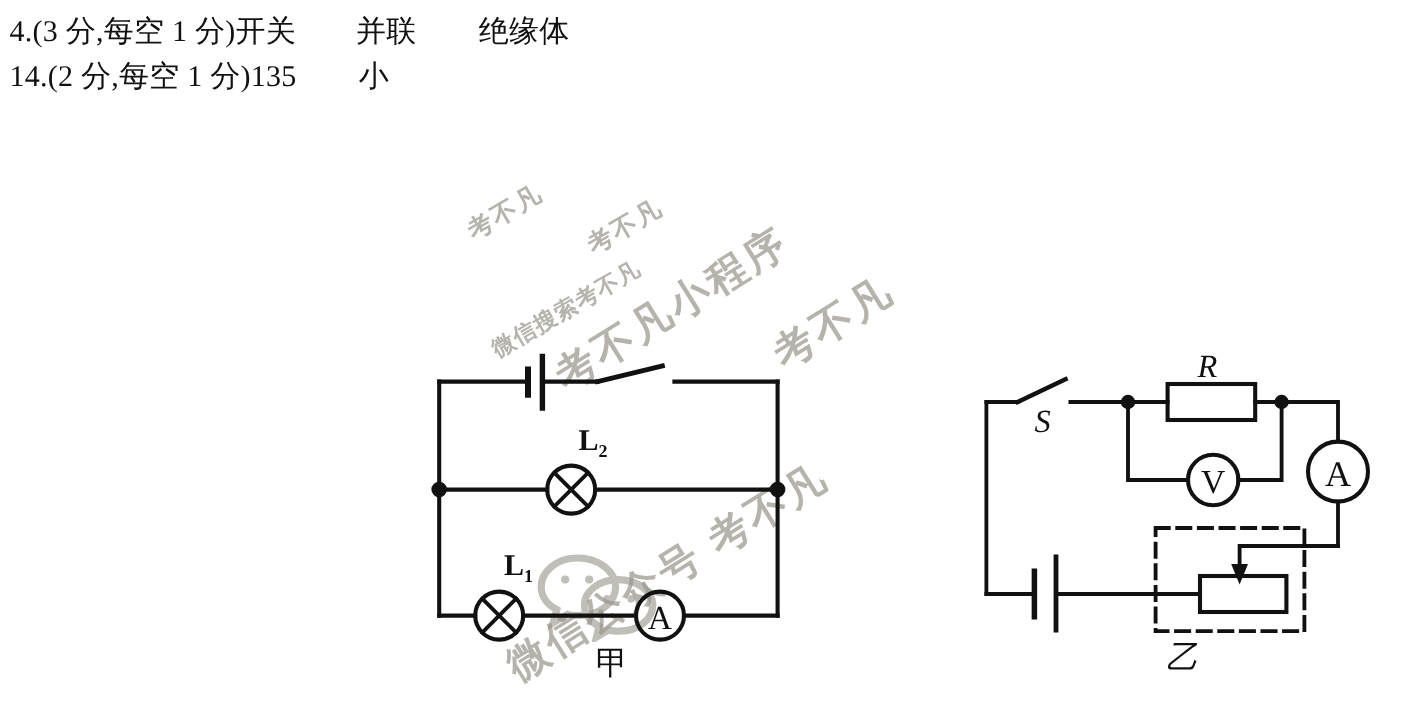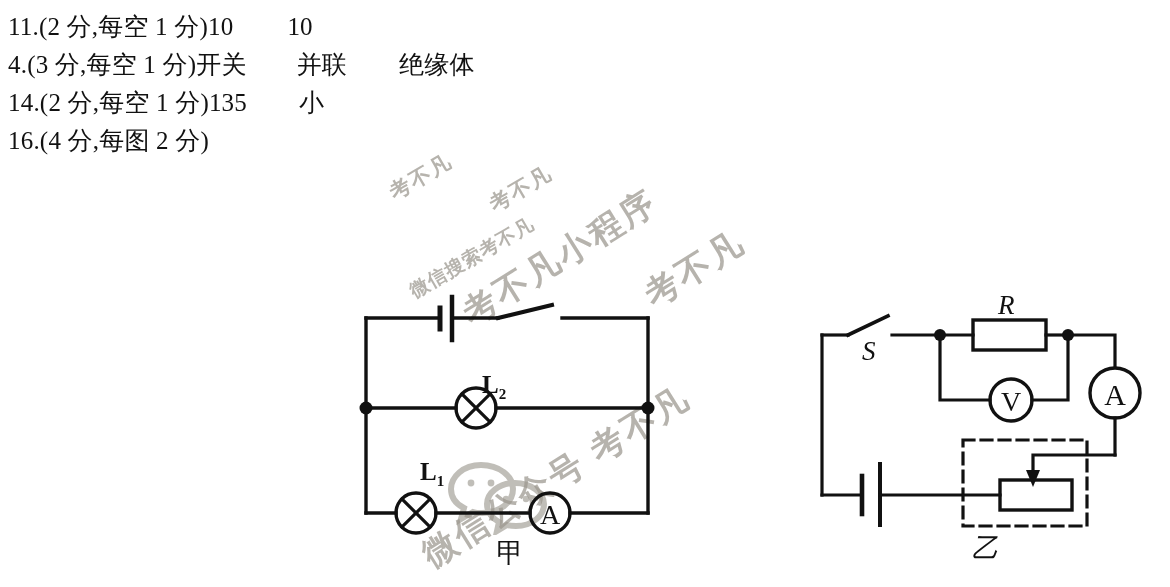--- a/index.html
+++ b/index.html
@@ -108,37 +108,31 @@
   <g fill="#9b978e">
     <circle cx="28" cy="28" r="3.4"></circle>
     <circle cx="48" cy="28" r="3.4"></circle>
     <circle cx="63" cy="44" r="3.2"></circle>
     <circle cx="83" cy="44" r="3.2"></circle>
   </g>
 </svg>
 
 <div id="answers">
 
-  <div class="ans-line">
-    <span class="lead">11.</span><span class="lead">(2 分,每空 1 分)</span><span class="blank">10</span><span style="display:inline-block;width:54px"></span><span class="blank">10</span>
-  </div>
 
   <div class="ans-line">
     <span class="lead">4.</span><span class="lead">(3 分,每空 1 分)</span><span class="blank">开关</span><span style="display:inline-block;width:50px"></span><span class="blank">并联</span><span style="display:inline-block;width:52px"></span><span class="blank">绝缘体</span>
   </div>
 
 
   <div class="ans-line">
     <span class="lead">14.</span><span class="lead">(2 分,每空 1 分)</span><span class="blank">135</span><span style="display:inline-block;width:52px"></span><span class="blank">小</span>
   </div>
 
 
-  <div class="ans-line">
-    <span class="lead">16.</span><span class="lead">(4 分,每图 2 分)</span>
-  </div>
 
 </div>
 
 <div class="circuit" id="circuit-jia">
   <svg width="360" height="250" viewBox="0 0 360 250">
     <g stroke="#111111" stroke-width="3.4" fill="none" stroke-linecap="square">
 
       <path d="M36 26 L36 221"></path>
 
       <path d="M318 26 L318 221"></path>
@@ -172,21 +166,21 @@
       <circle cx="220" cy="221" r="20" stroke-width="3.4"></circle>
     </g>
 
     <circle cx="36" cy="116" r="6.5" fill="#111111"></circle>
     <circle cx="318" cy="116" r="6.5" fill="#111111"></circle>
 
     <text x="220" y="232" text-anchor="middle" font-size="28" font-family="Liberation Serif, DejaVu Serif, serif" fill="#111111">A</text>
   </svg>
 
   
-  <div style="position:absolute; left:152px; top:79px; font-size:25px; font-weight:bold;
+  <div style="position:absolute; left:152px; top:62px; font-size:25px; font-weight:bold;
               font-family:'Liberation Serif','DejaVu Serif',serif;">
     <span>L</span><span style="font-size:15px; vertical-align:sub; font-weight:bold;">2</span>
   </div>
 
   
   <div style="position:absolute; left:90px; top:166px; font-size:25px; font-weight:bold;
               font-family:'Liberation Serif','DejaVu Serif',serif;">
     <span>L</span><span style="font-size:15px; vertical-align:sub; font-weight:bold;">1</span>
   </div>
 

